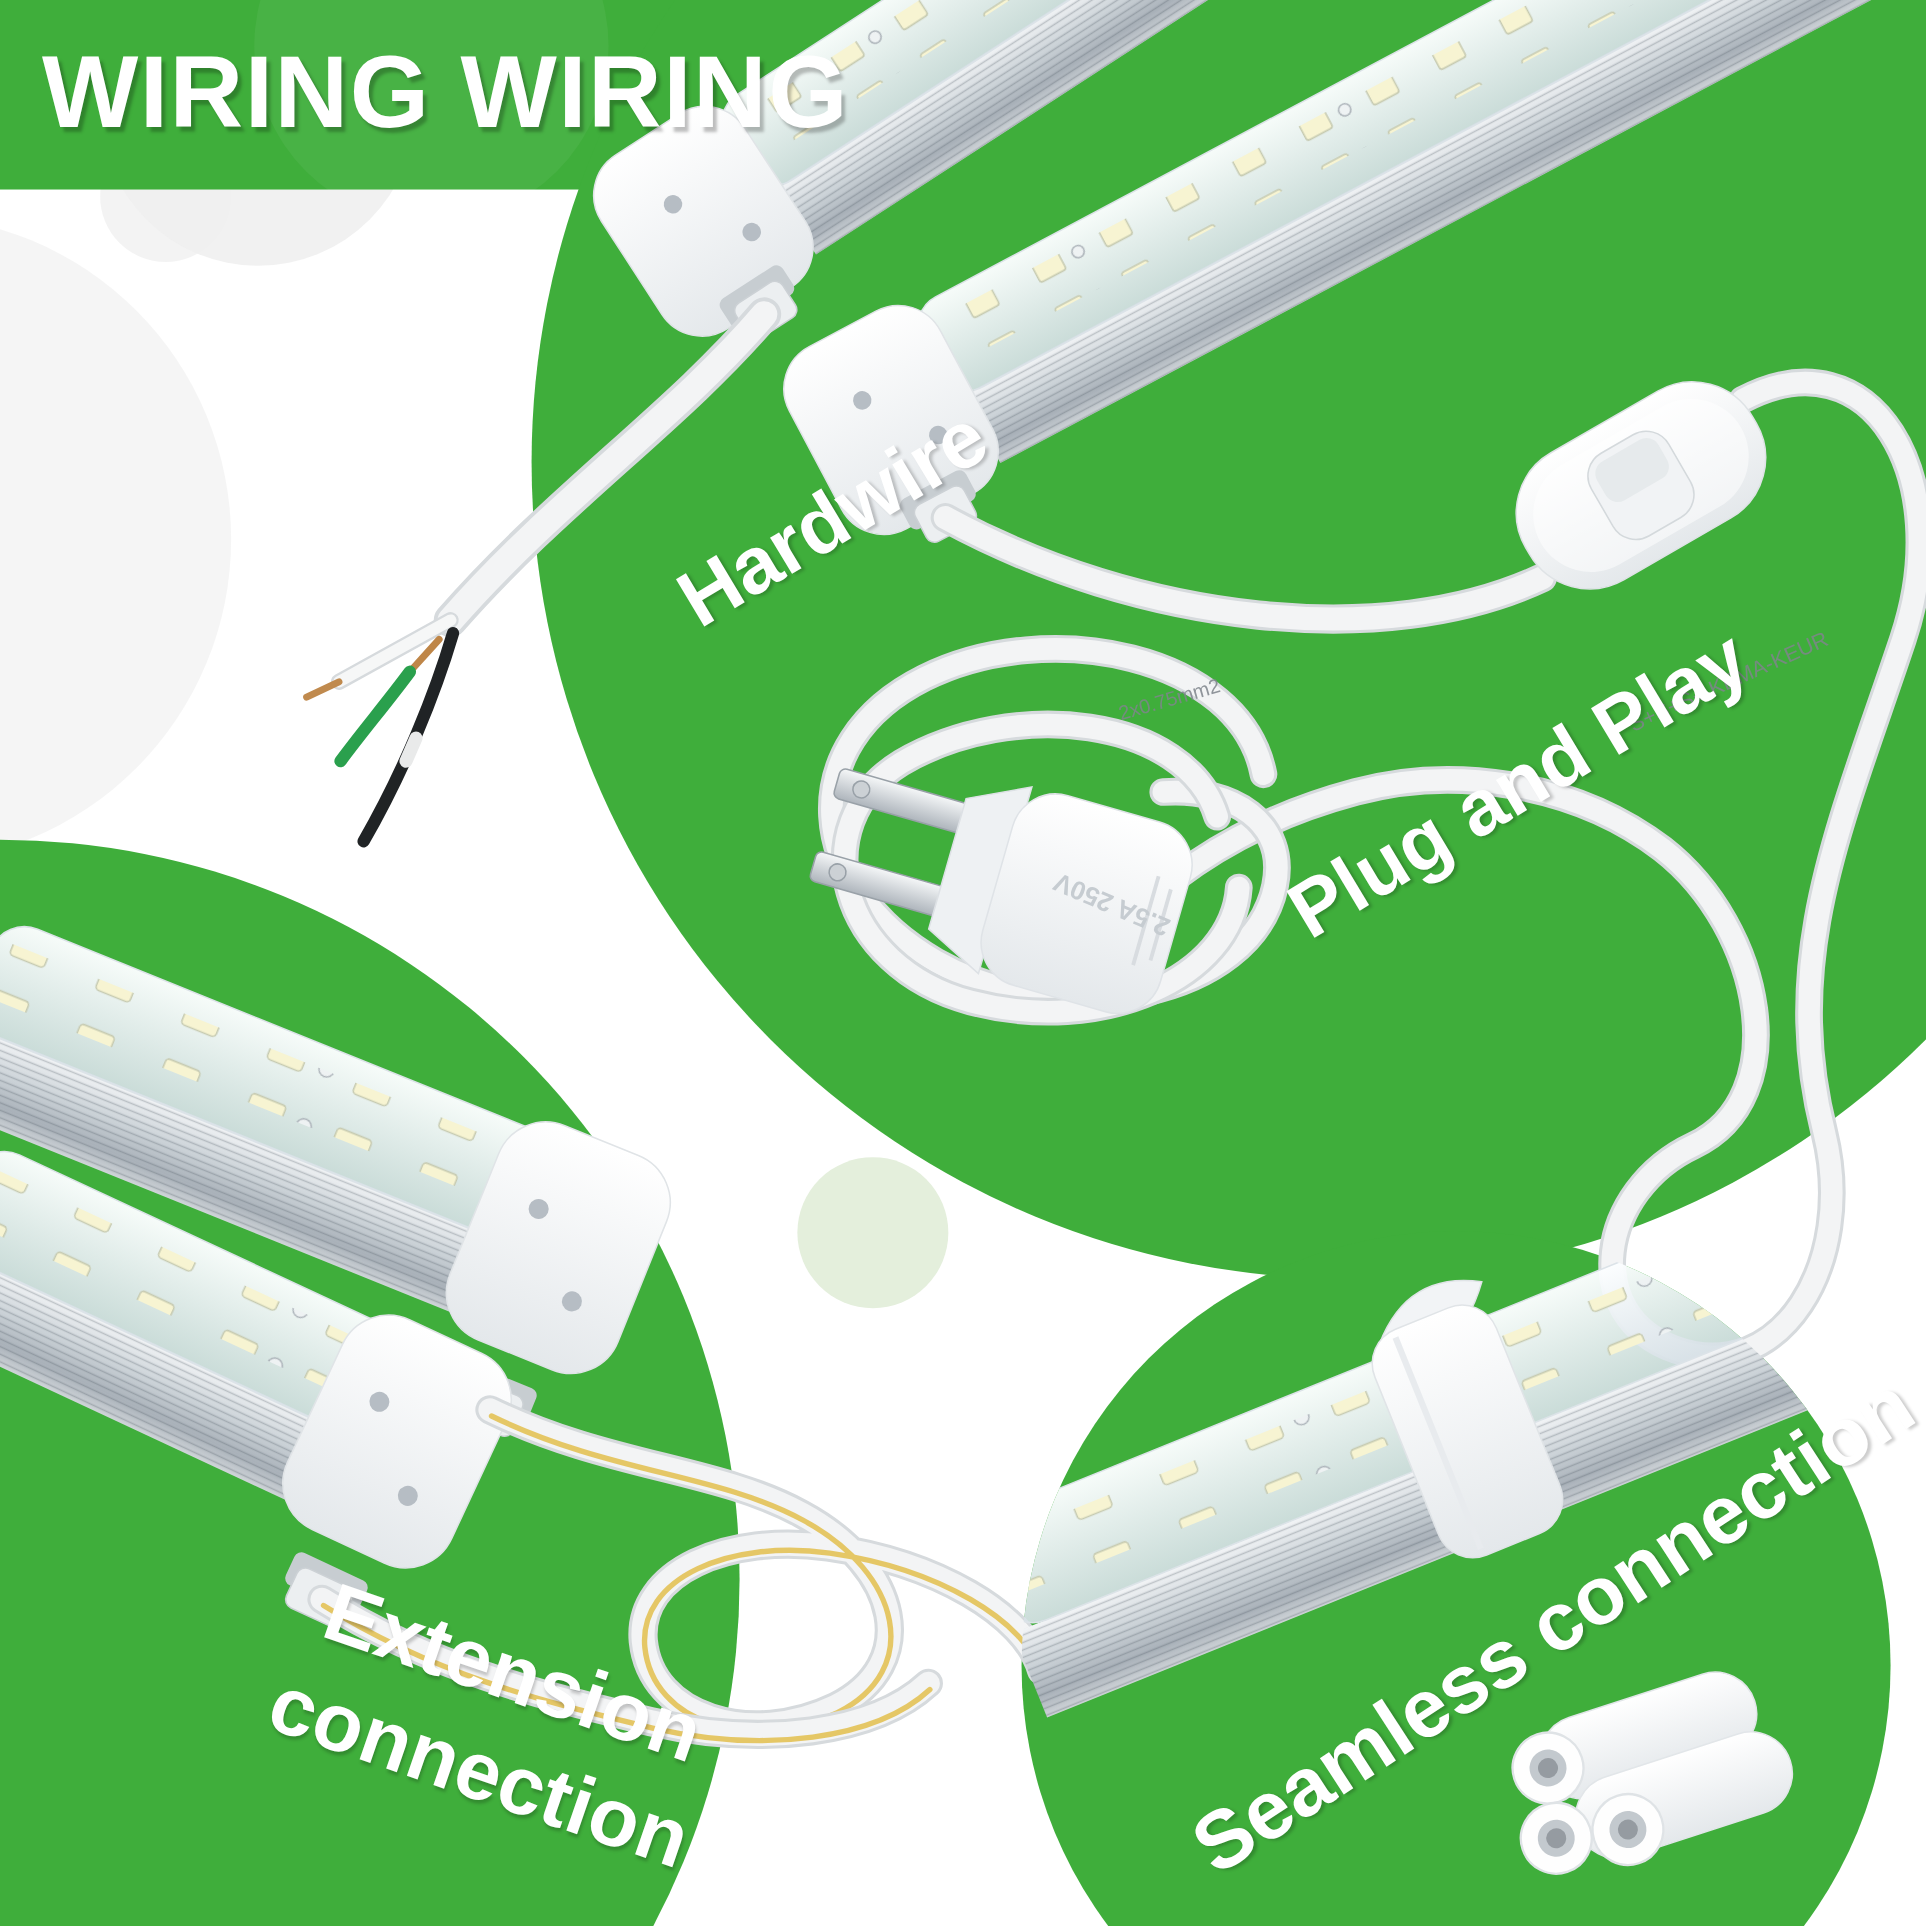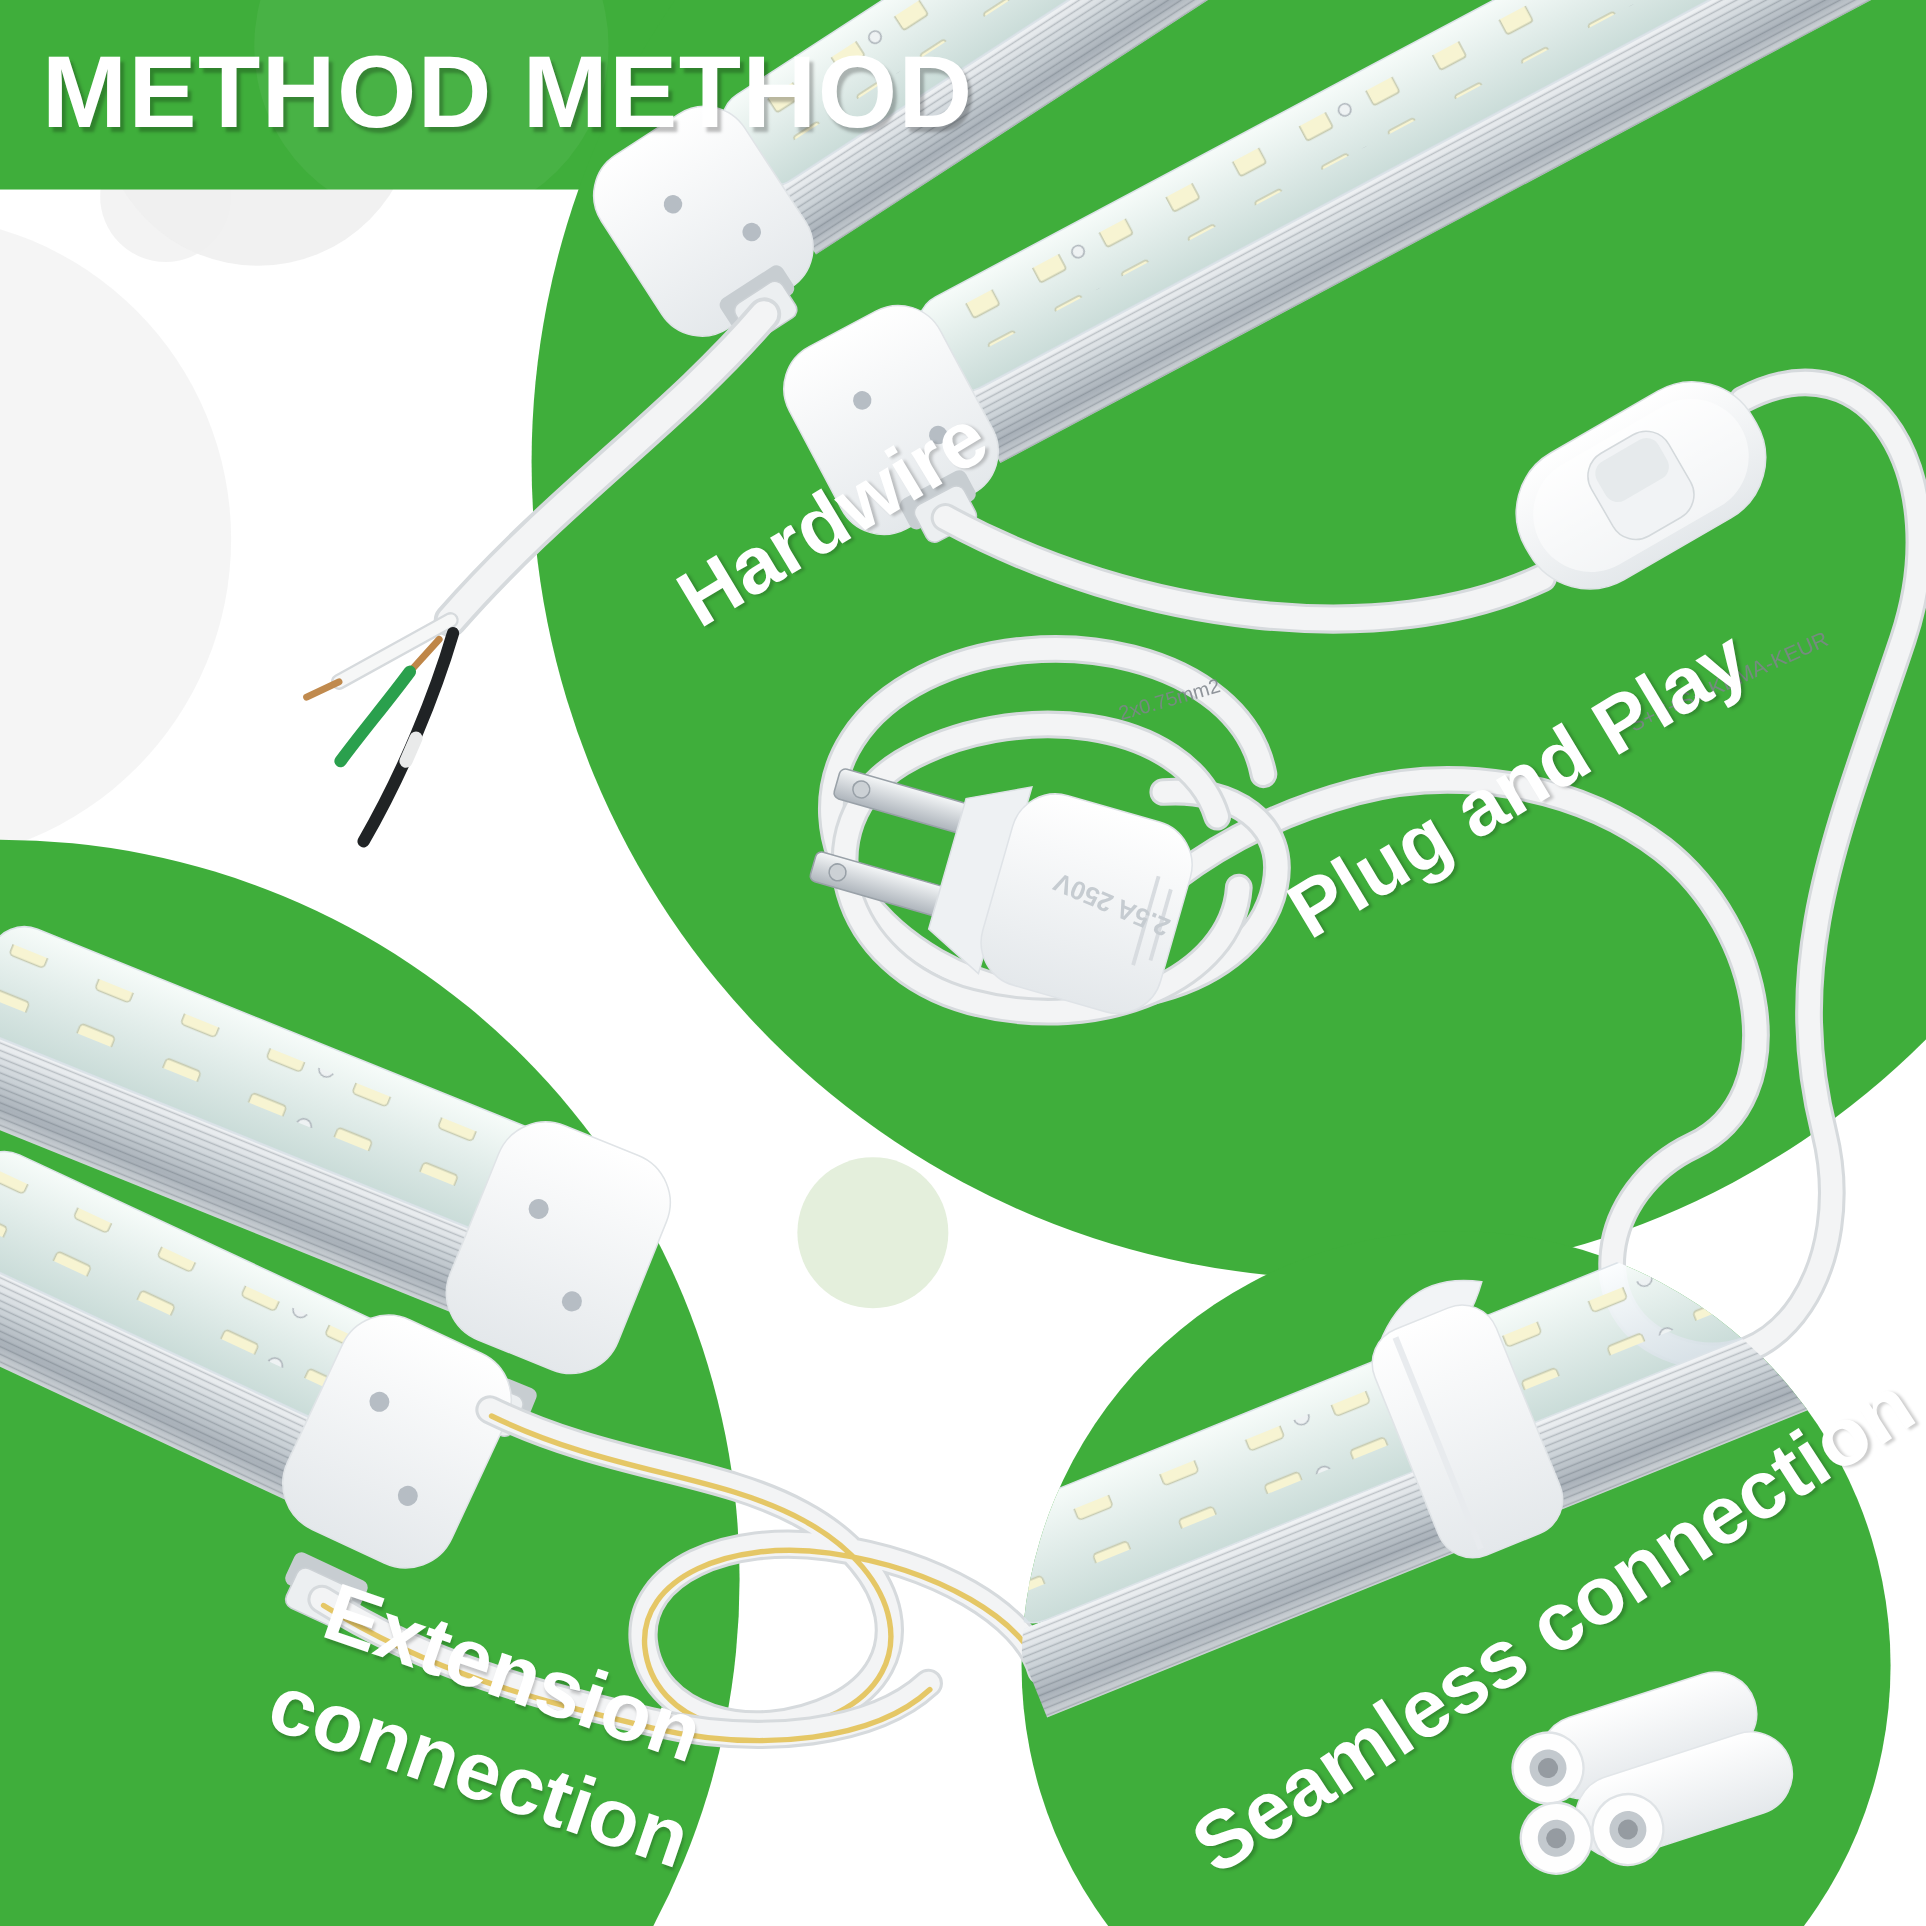--- a/index.html
+++ b/index.html
@@ -214,21 +214,21 @@
     <circle cx="-12" cy="-46" r="13" fill="#959ba1"></circle>
     <circle cx="-30" cy="44" r="46" fill="#fefefe" stroke="#dfe3e6" stroke-width="3"></circle>
     <circle cx="-30" cy="44" r="24" fill="#c3c9ce"></circle>
     <circle cx="-30" cy="44" r="13" fill="#959ba1"></circle>
     <circle cx="62" cy="62" r="46" fill="#fefefe" stroke="#dfe3e6" stroke-width="3"></circle>
     <circle cx="62" cy="62" r="24" fill="#c3c9ce"></circle>
     <circle cx="62" cy="62" r="13" fill="#959ba1"></circle>
   </g>
 </svg>
 
-<div class="hdr">METHOD METHOD</div>
+<div class="hdr">WIRING WIRING</div>
 <div class="lbl" id="lbl-hardwire">Hardwire</div>
 <div class="lbl" id="lbl-plug">Plug and Play</div>
 <div class="lbl" id="lbl-ext">
   <div>Extension</div>
   <div>connection</div>
 </div>
 <div class="lbl" id="lbl-seam">Seamless connection</div>
 
 </div>
 

